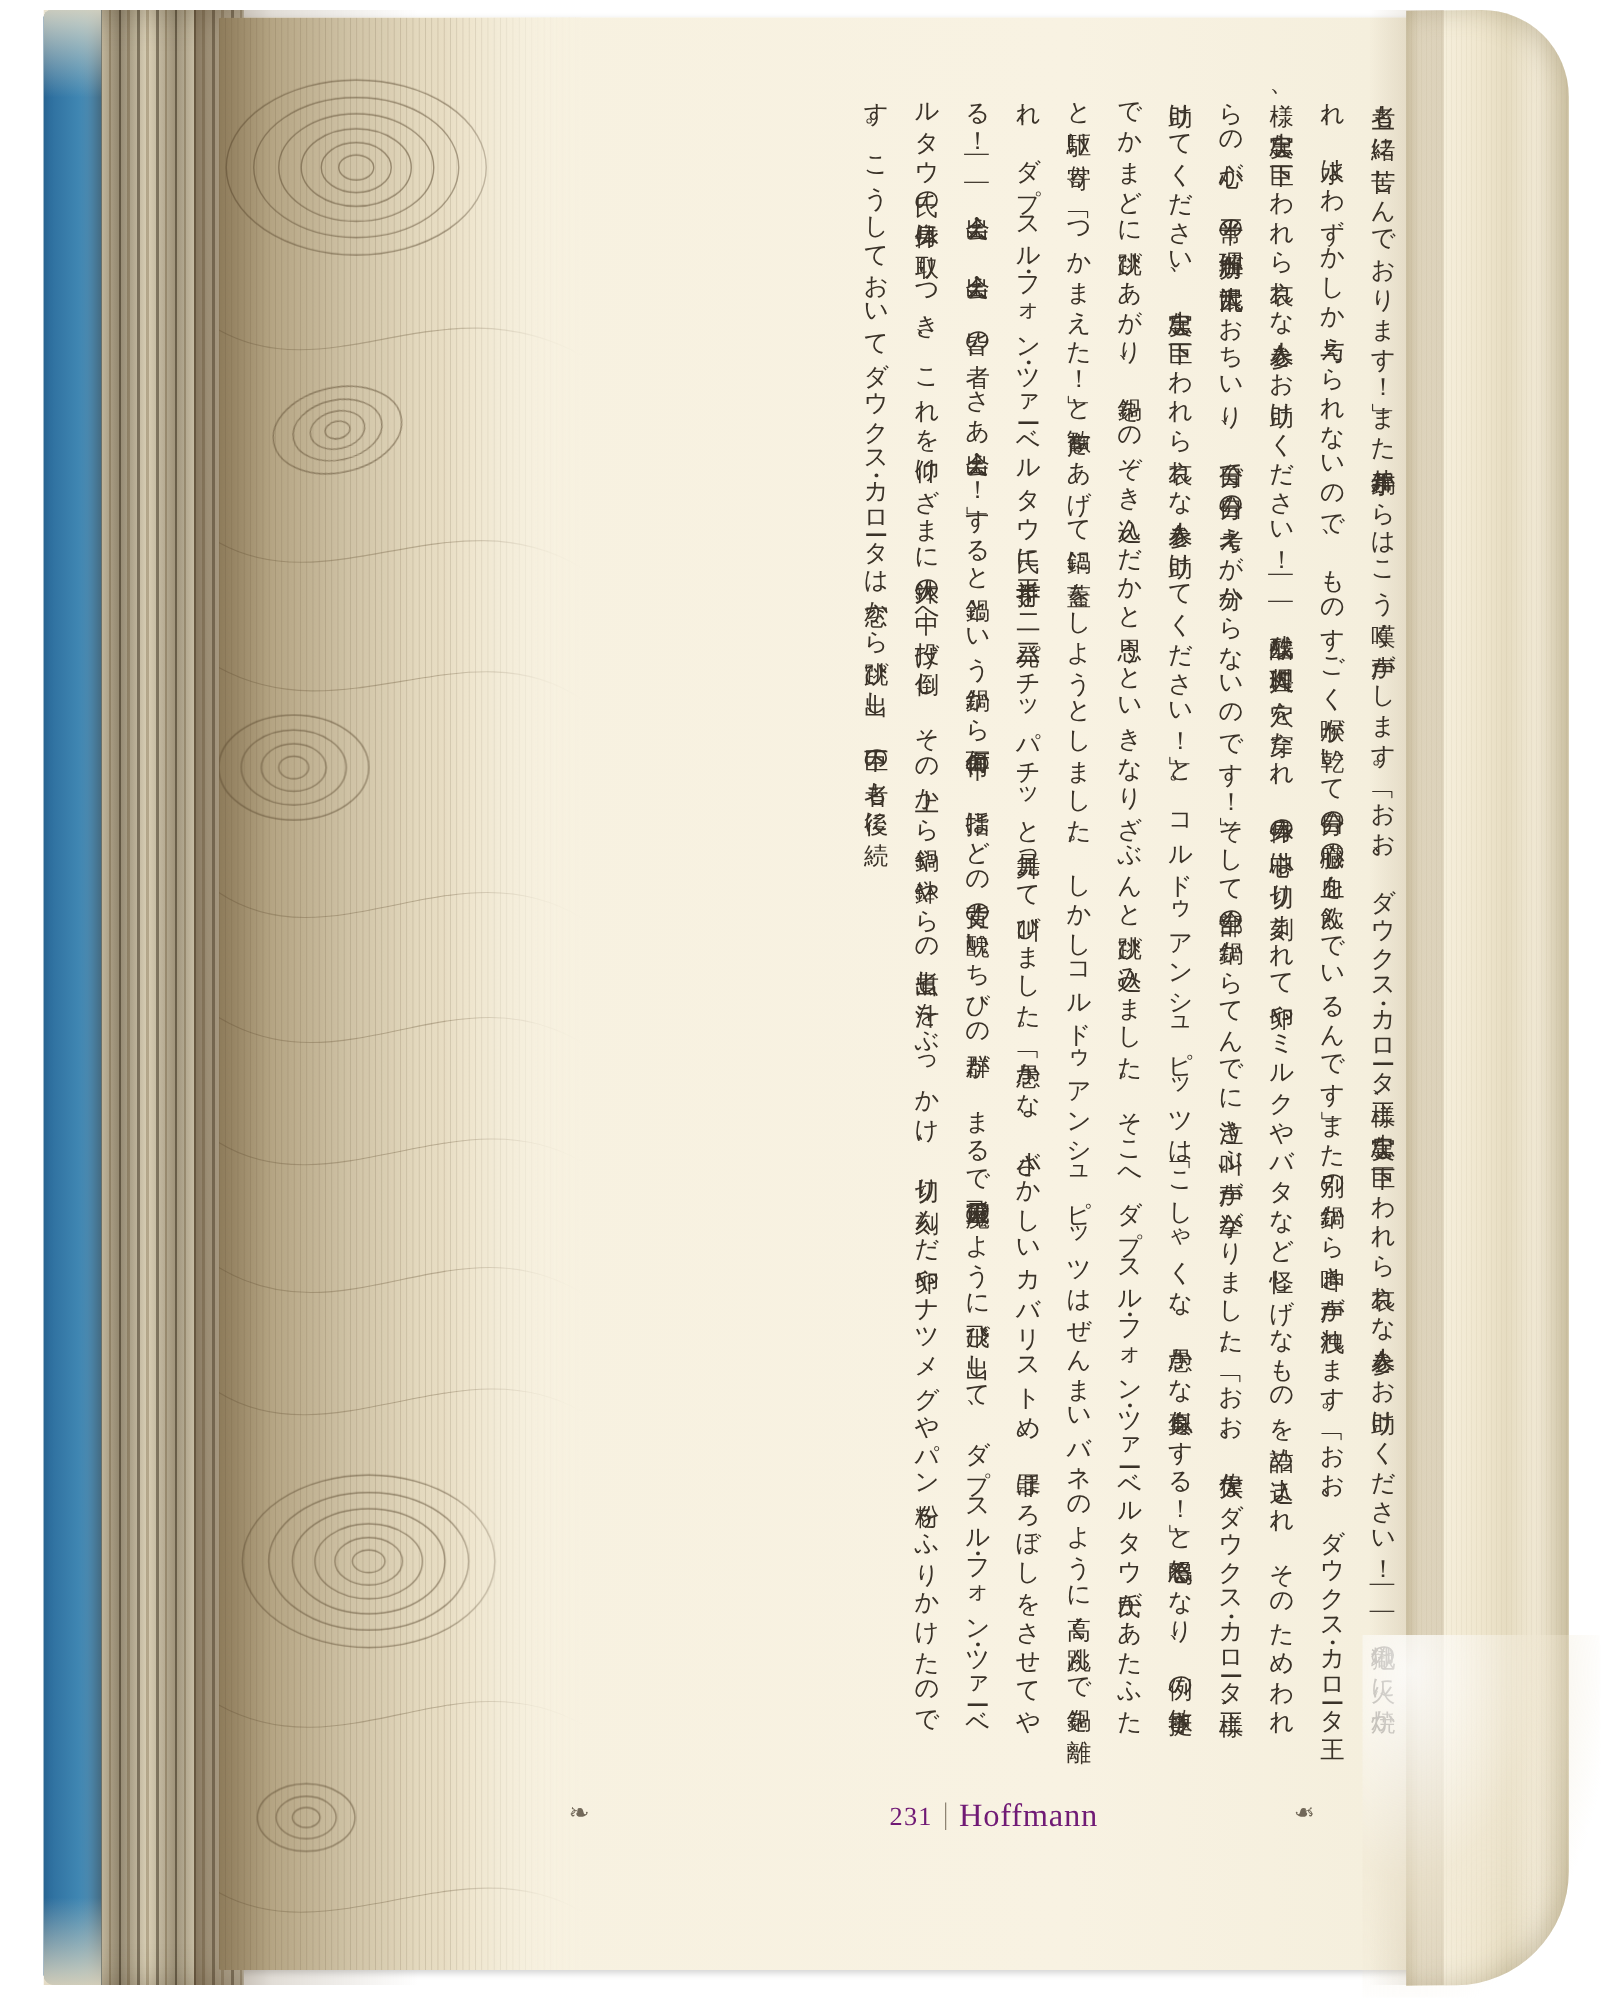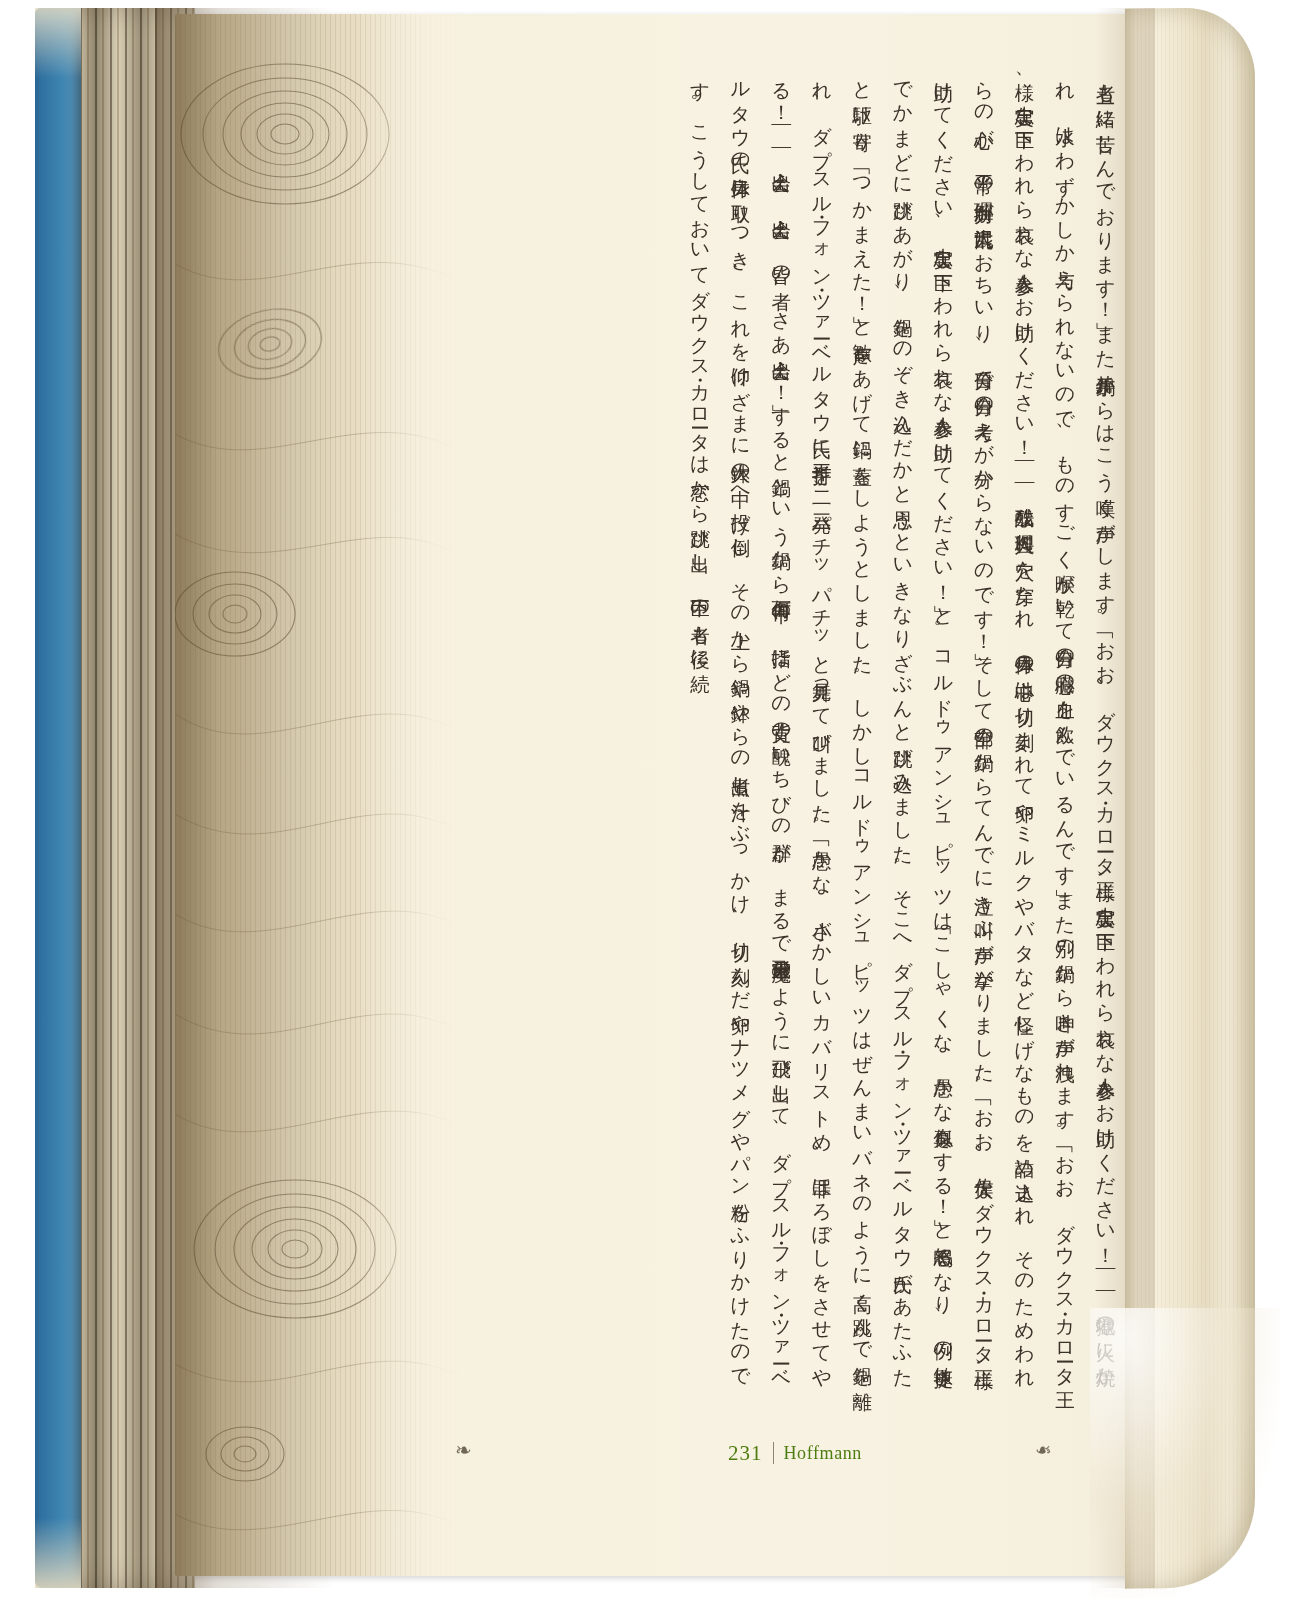--- a/index.html
+++ b/index.html
@@ -172,35 +172,35 @@
   .footer {
     position: absolute;
     left: 430px;
     top: 1425px;
     width: 660px;
     height: 40px;
     display: flex;
     align-items: center;
     justify-content: center;
     gap: 10px;
-    color: #4d7c0f;
+    color: #701a75;
   }
   .folio {
     font-size: 21px;
     letter-spacing: 1px;
     font-family: "Liberation Serif", serif;
   }
   .rule {
     width: 1px;
     height: 22px;
     background: #6b5f4d;
     opacity: .75;
   }
   .runhead {
-    font-size: 18px;
+    font-size: 26px;
     letter-spacing: .6px;
     font-family: "Liberation Serif", serif;
   }
   .orn {
     position: absolute;
     top: 1430px;
     font-size: 20px;
     color: #5b5142;
     opacity: .85;
   }

